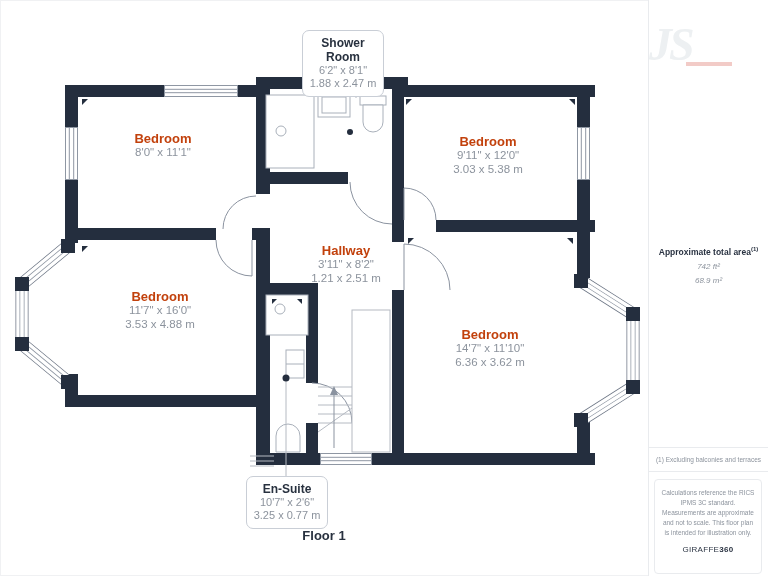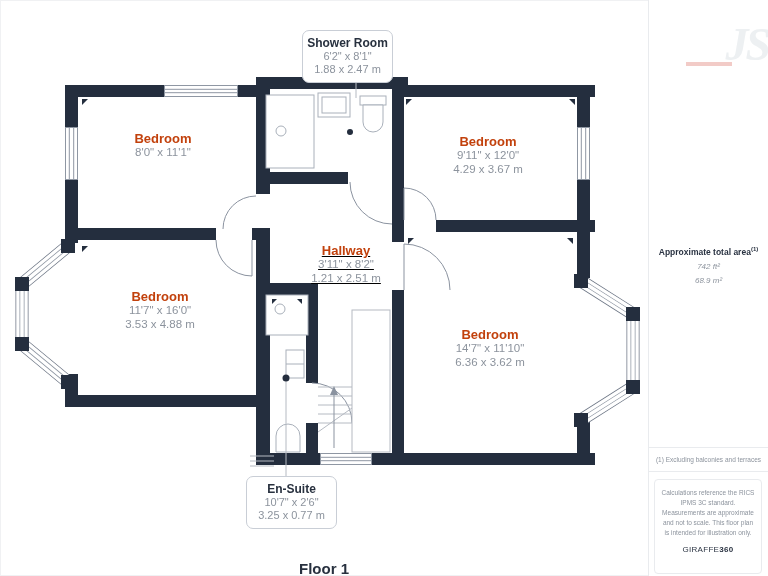--- a/index.html
+++ b/index.html
@@ -5,28 +5,28 @@
   html,body{margin:0;padding:0;}
   body{width:768px;height:576px;background:#fff;font-family:"Liberation Sans",sans-serif;position:relative;overflow:hidden;}
   .page{position:absolute;inset:0;background:#fff;box-shadow:inset 0 0 0 1px #f0f1f3;}
   .plan-area{position:absolute;left:0;top:0;width:648px;height:576px;}
   .plan-svg{position:absolute;left:0;top:0;}
 
   .room-label{position:absolute;width:150px;text-align:center;z-index:2;}
   .room-label .rname{font-size:13px;font-weight:bold;color:#c2410c;line-height:15px;}
   .room-label .rdim{font-size:11.5px;color:#8c939d;line-height:13.5px;}
 
-  .callout{position:absolute;width:91px;box-sizing:border-box;background:#fff;border:1px solid #c9ced6;border-radius:7px;text-align:center;padding:5px 2px 6px;z-index:3;}
+  .callout{position:absolute;width:82px;box-sizing:border-box;background:#fff;border:1px solid #c9ced6;border-radius:7px;text-align:center;padding:5px 2px 6px;z-index:3;}
   .callout .rname{font-size:12px;font-weight:bold;color:#28313f;line-height:14px;}
   .callout .rdim{font-size:11px;color:#8c939d;line-height:13px;}
 
-  .floor-label{position:absolute;left:0;top:560px;width:648px;text-align:center;font-size:15px;font-weight:bold;color:#28313f;}
+  .floor-label{position:absolute;left:0;top:528px;width:648px;text-align:center;font-size:13px;font-weight:bold;color:#28313f;}
 
   .sidebar{position:absolute;left:648px;top:0;width:119px;height:576px;border-left:1px solid #e9ebee;background:#fff;}
-  .logo{position:absolute;top:22px;left:0;width:100%;text-align:right;}
+  .logo{position:absolute;top:22px;left:0;width:100%;text-align:left;}
   .logo .js{font-family:"Liberation Serif",serif;font-style:italic;font-weight:bold;font-size:46px;color:#edf0f2;letter-spacing:-3px;line-height:46px;}
   .logo .underline{width:46px;height:4px;background:#f2cbc7;margin:0 auto;margin-top:-6px;}
   .area-block{position:absolute;top:246px;left:0;width:100%;text-align:center;}
   .area-title{font-size:8.5px;font-weight:bold;color:#2a3342;}
   .area-title sup{font-size:6px;}
   .area-val{font-size:8px;color:#8c939d;margin-top:5px;font-style:italic;}
   .footnote{position:absolute;top:447px;left:0;width:100%;box-sizing:border-box;border-top:1px solid #e9ebee;border-bottom:1px solid #e9ebee;padding:8px 4px;text-align:center;font-size:6.5px;color:#8c939d;}
   .disclaimer-box{position:absolute;top:479px;left:5px;right:6px;border:1px solid #e9ebee;border-radius:4px;padding:8px 6px 19px;text-align:center;}
   .disclaimer{font-size:6.5px;line-height:1.55;color:#8c939d;}
   .brand{margin-top:7px;font-size:8px;color:#2a3342;letter-spacing:.3px;}
@@ -162,23 +162,23 @@
       </g>
     </svg>
 
     <div class="room-label" style="left:88px;top:131px;">
       <div class="rname">Bedroom</div>
       <div class="rdim">8'0" x 11'1"</div>
     </div>
     <div class="room-label" style="left:413px;top:134px;">
       <div class="rname">Bedroom</div>
       <div class="rdim">9'11" x 12'0"</div>
-      <div class="rdim">4.29 x 3.67 m</div>
-    </div>
-    <div class="room-label" style="left:271px;top:243px;text-decoration:underline;">
+      <div class="rdim">3.03 x 5.38 m</div>
+    </div>
+    <div class="room-label" style="left:271px;top:243px;">
       <div class="rname">Hallway</div>
       <div class="rdim">3'11" x 8'2"</div>
       <div class="rdim">1.21 x 2.51 m</div>
     </div>
     <div class="room-label" style="left:85px;top:289px;">
       <div class="rname">Bedroom</div>
       <div class="rdim">11'7" x 16'0"</div>
       <div class="rdim">3.53 x 4.88 m</div>
     </div>
     <div class="room-label" style="left:415px;top:327px;">

